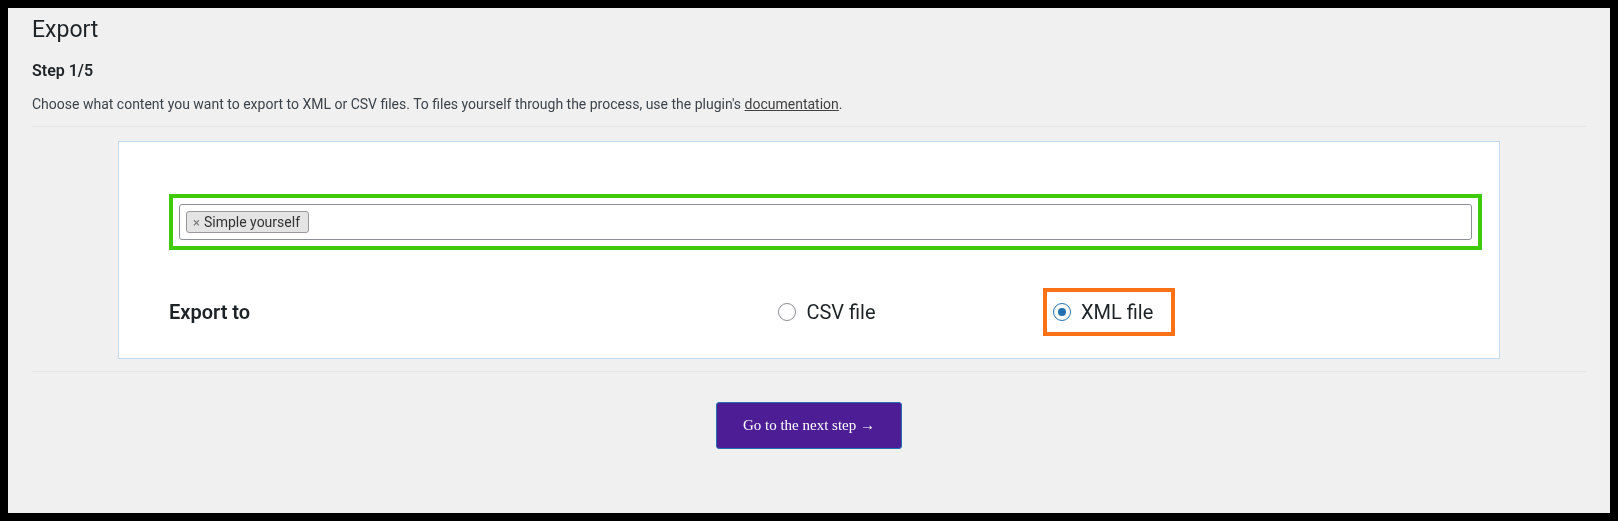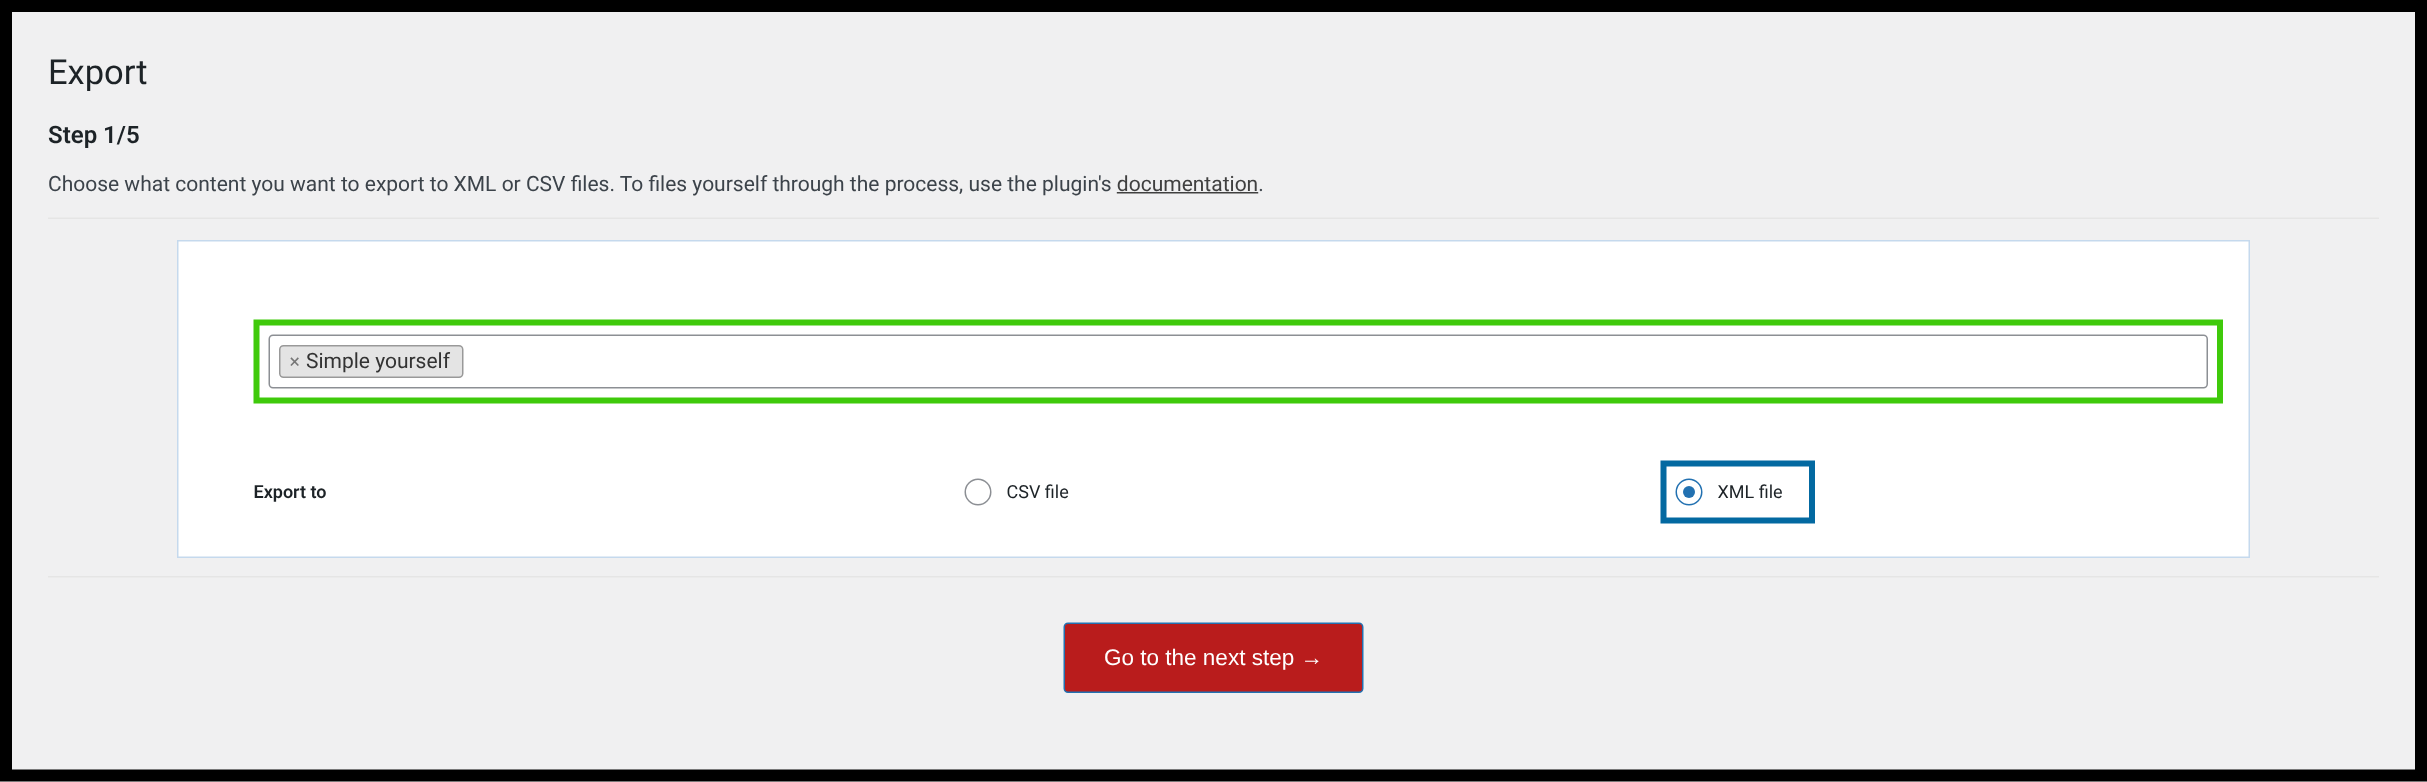--- a/index.html
+++ b/index.html
@@ -3,21 +3,21 @@
   <meta charset="utf-8">
   <style>
     * { box-sizing: border-box; margin: 0; padding: 0; }
     body {
       font-family: -apple-system, BlinkMacSystemFont, "Segoe UI", Roboto, Oxygen, Ubuntu, sans-serif;
       background: #000;
       padding: 8px;
     }
     .page {
       background: #f0f0f1;
-      padding: 27px 24px 30px 24px;
+      padding: 8px 24px 30px 24px;
       min-height: 505px;
     }
     h1 {
       font-size: 23px;
       font-weight: 400;
       color: #1d2327;
       margin-bottom: 18px;
     }
     h2 {
       font-size: 16px;
@@ -83,42 +83,42 @@
       line-height: 1;
     }
     .select-input-area {
       flex: 1;
       min-width: 10px;
     }
     .export-row {
       display: flex;
       align-items: center;
       margin-top: 10px;
-      font-size: 12px;
-      gap: 32px;
+      font-size: 20px;
     }
     .export-label {
       font-weight: 600;
       color: #1d2327;
       width: 442px;
     }
     .radio-option {
       display: flex;
       align-items: center;
       gap: 10px;
       cursor: pointer;
+      justify-content: center;
     }
     .radio-csv-wrap {
       width: 432px;
     }
     .radio-xml-wrap {
       display: inline-block;
     }
     .radio-xml-highlight {
-      border: 4px solid #0369a1;
+      border: 4px solid #f97316;
       padding: 8px 18px 8px 6px;
     }
     .radio-circle {
       width: 18px;
       height: 18px;
       border: 1.5px solid #8c8f94;
       border-radius: 50%;
       display: inline-flex;
       align-items: center;
       justify-content: center;
@@ -134,27 +134,28 @@
       border-radius: 50%;
     }
     .radio-text {
       color: #1d2327;
     }
     .footer {
       text-align: center;
       margin-top: 30px;
     }
     .next-button {
-      background: #b91c1c;
+      background: #4c1d95;
       color: #fff;
       border: 1px solid #2271b1;
       border-radius: 3px;
       font-size: 15px;
       padding: 14px 26px;
       cursor: pointer;
+      font-family: Liberation Serif, serif;
     }
     hr.bottom-sep {
       border: none;
       border-top: 1px solid #e5e5e5;
       margin-top: 12px;
     }
   </style>
 </head>
 <body>
 

